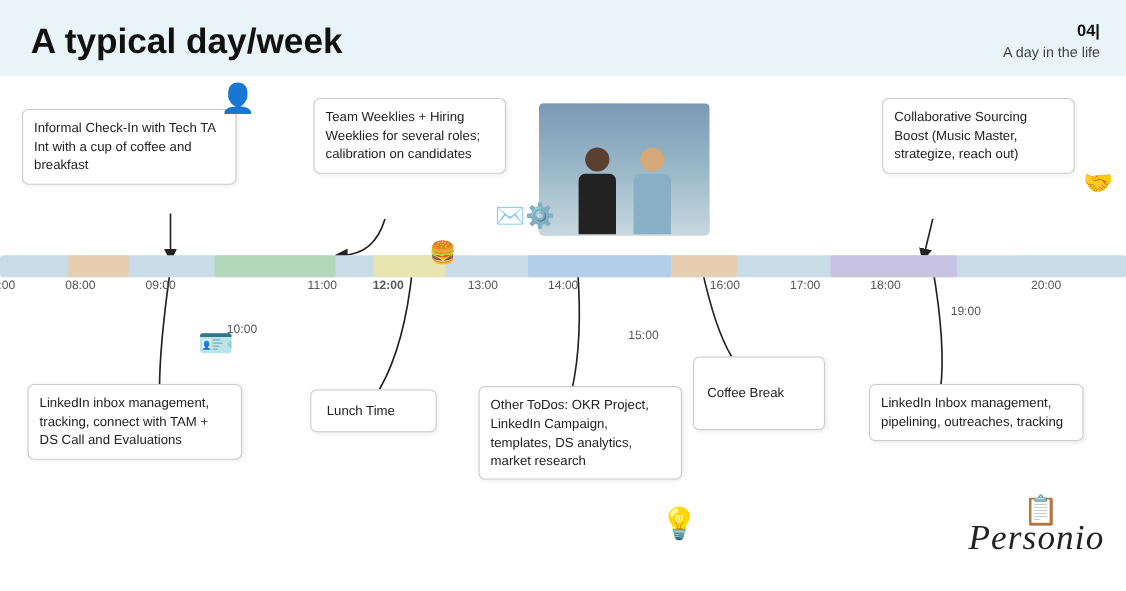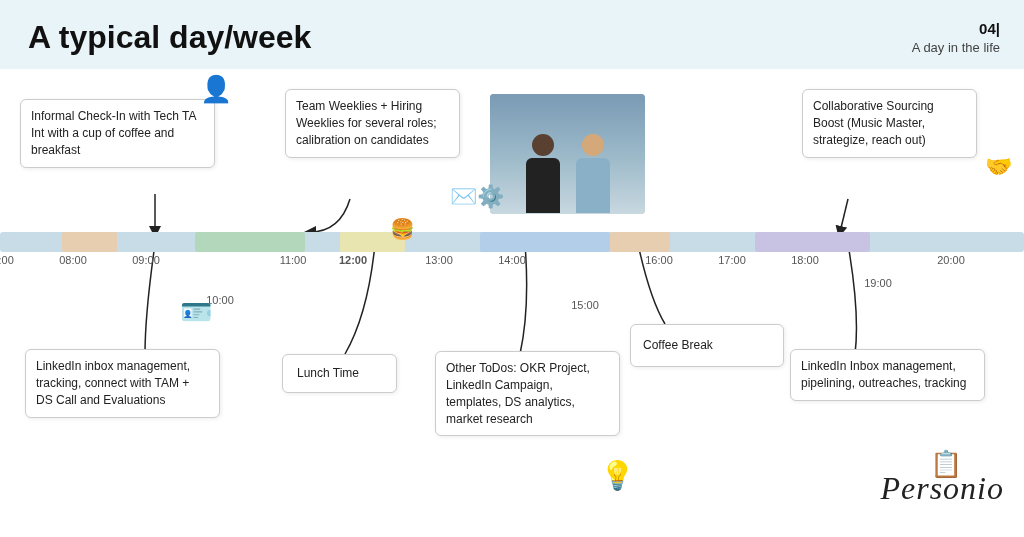--- a/index.html
+++ b/index.html
@@ -275,21 +275,21 @@
   <div class="tooltip-box" style="top:285px; left:282px; width:115px; padding:10px 14px;">
     <span>Lunch Time</span>
   </div>
 
   <div class="tooltip-box" style="top:282px; left:435px; width:185px;">
     <span>Other ToDos: OKR Project, LinkedIn Campaign, templates, DS analytics, market research</span>
   </div>
 
   <div class="icon-float" style="top:390px; left:600px; font-size:28px;">💡</div>
 
-  <div class="tooltip-box" style="top:255px; left:630px; width:154px; padding:12px 12px;">
+  <div class="tooltip-box" style="top:255px; left:630px; width:120px; padding:24px 12px;">
     <span>Coffee Break</span>
   </div>
 
   <div class="tooltip-box" style="top:280px; left:790px; width:195px;">
     <span>LinkedIn Inbox management, pipelining, outreaches, tracking</span>
   </div>
 
   <div class="icon-float" style="top:380px; left:930px; font-size:26px;">📋</div>
 
   <div class="personio-logo">

